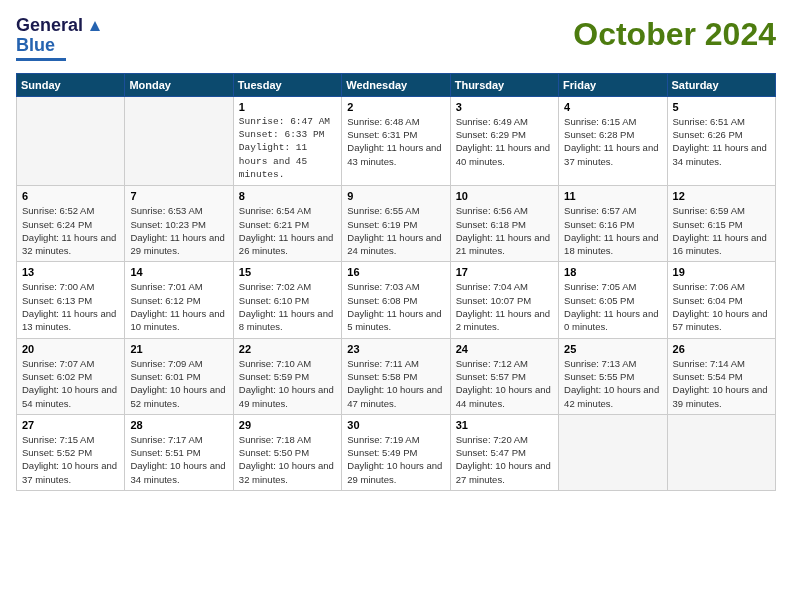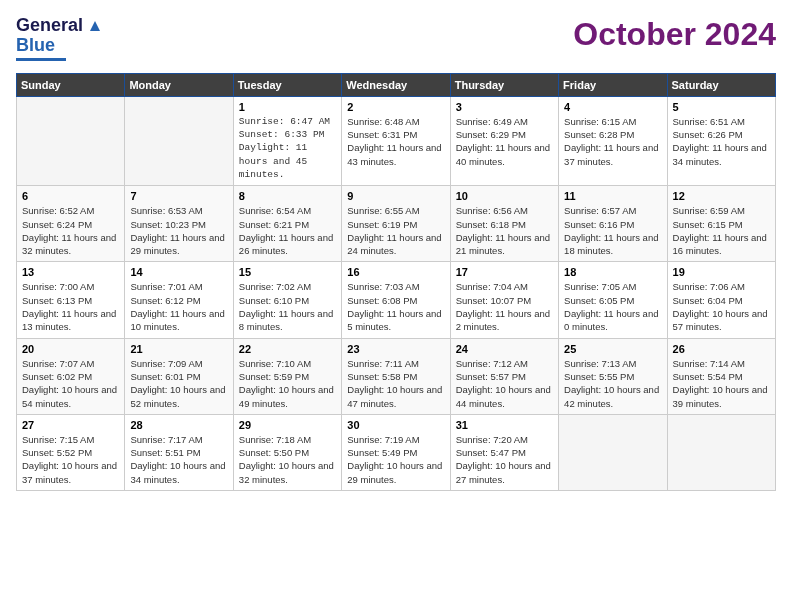--- a/index.html
+++ b/index.html
@@ -32,33 +32,33 @@
       height: 3px;
       background: #2563b0;
       margin-top: 2px;
     }
     .title-block {
       text-align: right;
     }
     .month-title {
       font-size: 32px;
       font-weight: bold;
-      color: #701a75;
+      color: #4d7c0f;
     }
     .location-title {
       font-size: 14px;
       color: #555;
     }
     .calendar {
       width: 100%;
       border-collapse: collapse;
       font-size: 10px;
     }
     .calendar thead th {
-      background: #404040;
+      background: #0c4a6e;
       color: #fff;
       padding: 5px 4px;
       text-align: left;
       font-size: 11px;
       border: 1px solid #1a4e99;
     }
     .calendar tbody td {
       border: 1px solid #ccc;
       padding: 4px 5px;
       vertical-align: top;

